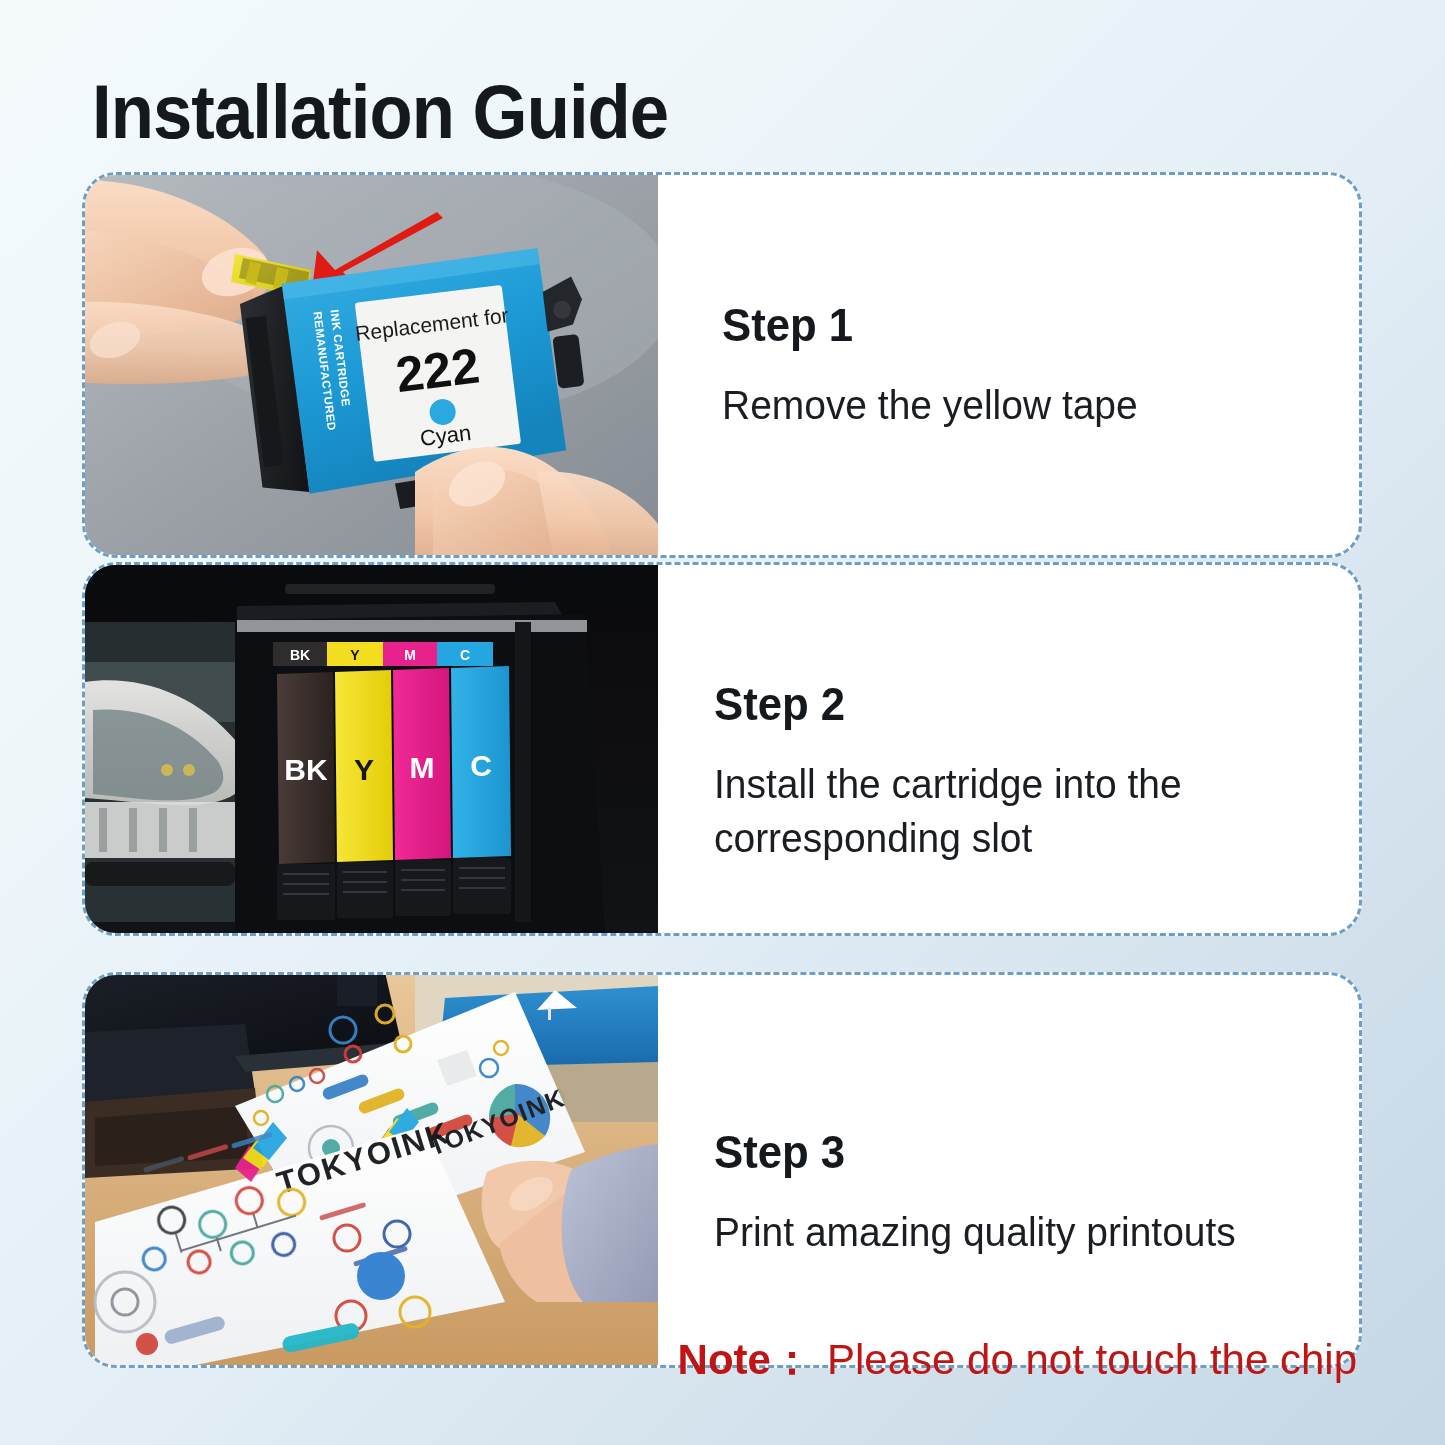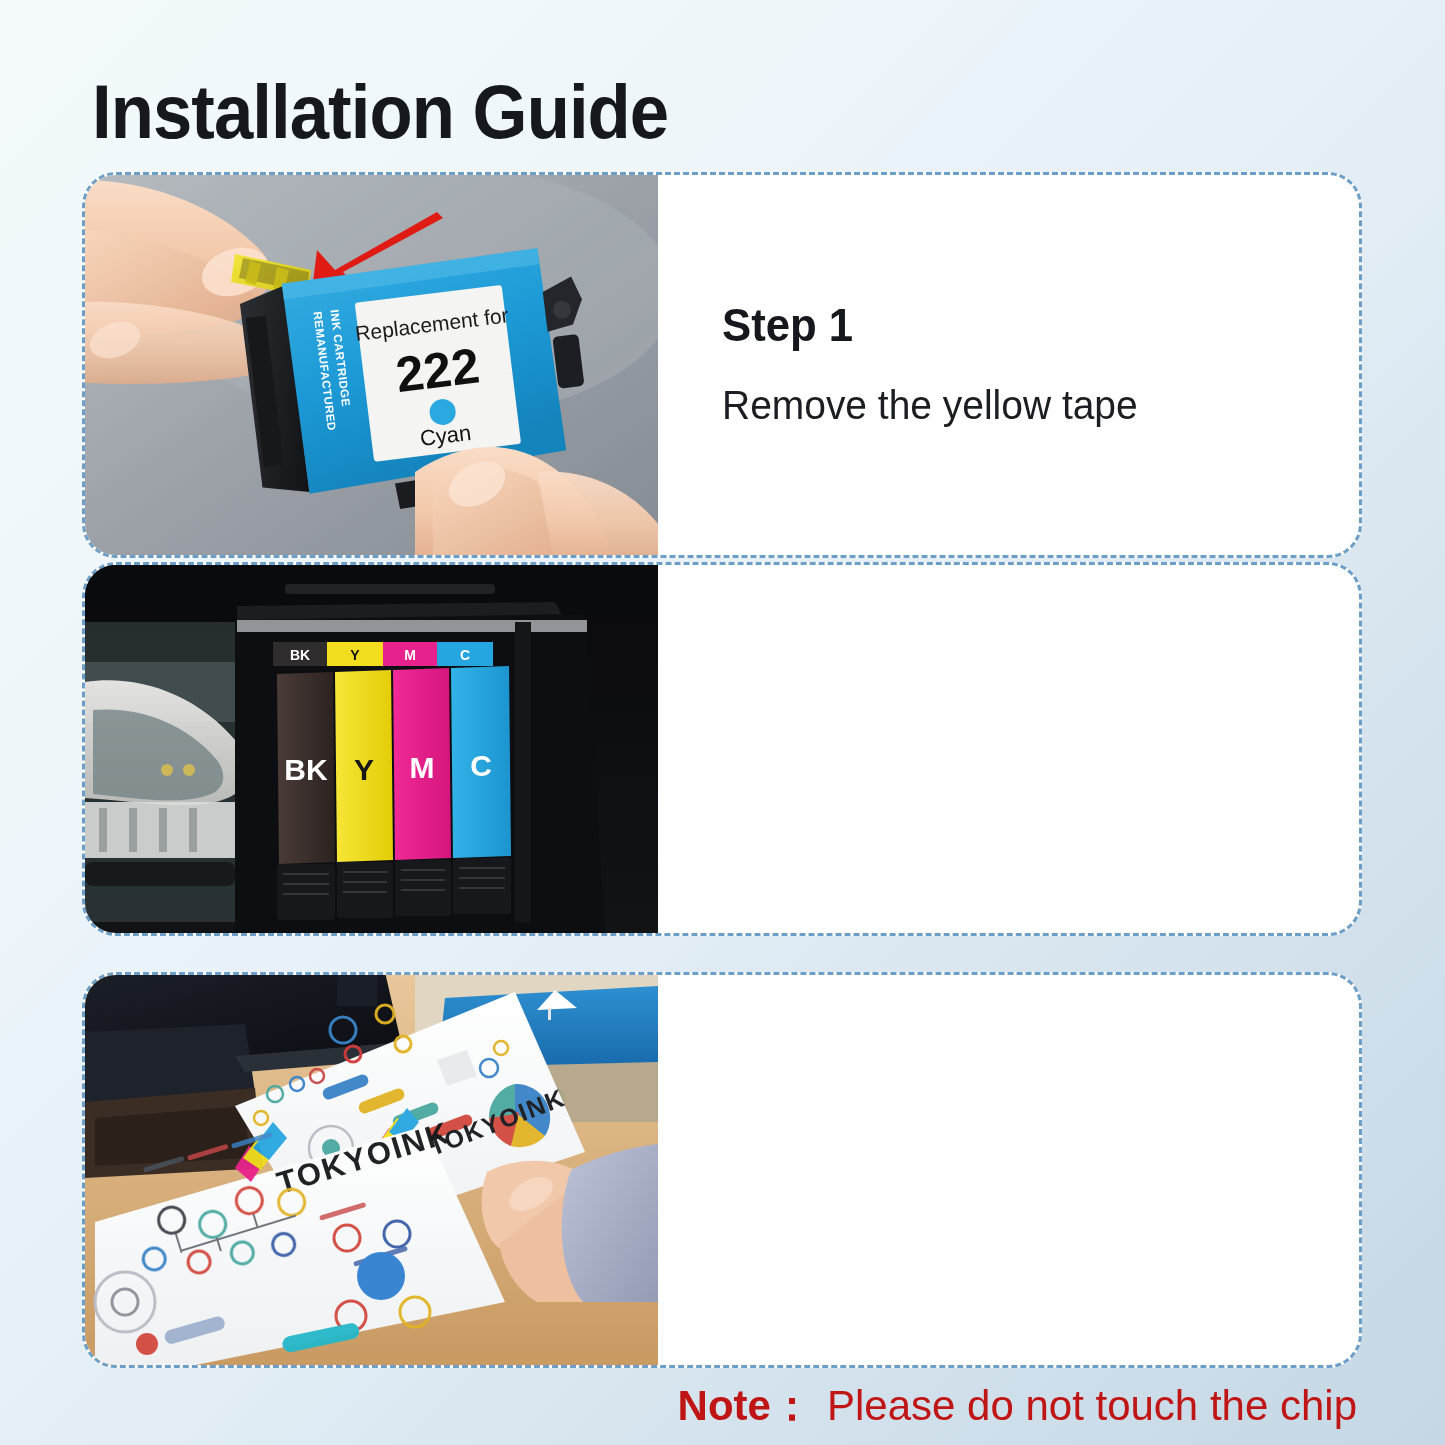--- a/index.html
+++ b/index.html
@@ -51,21 +51,21 @@
     margin-bottom:26px; white-space:nowrap;
   }
   .step-desc {
     font-size:41px; color:#1a1d21; line-height:1.32;
     font-family:"Liberation Sans Narrow","Liberation Sans",sans-serif;
     transform:scaleX(0.95); transform-origin:left center;
     max-width:660px;
   }
 
   .note {
-    position:absolute; left:0; right:88px; top:1378px;
+    position:absolute; left:0; right:88px; top:1332px;
     text-align:right;
     font-size:42px; color:#c01515;
     font-family:"Liberation Sans Narrow","Liberation Sans",sans-serif;
     white-space:nowrap;
   }
   .note b { font-weight:bold; letter-spacing:0px; }
   .note .sp { display:inline-block; width:14px; }
 </style>
 </head>
 <body>
@@ -255,20 +255,24 @@
             <line x1="258" y1="330" x2="302" y2="330"></line>
           <line x1="316" y1="308" x2="360" y2="308"></line>
             <line x1="316" y1="318" x2="360" y2="318"></line>
             <line x1="316" y1="328" x2="360" y2="328"></line>
           <line x1="374" y1="306" x2="420" y2="306"></line>
             <line x1="374" y1="316" x2="420" y2="316"></line>
             <line x1="374" y1="326" x2="420" y2="326"></line>
         </g>
         <rect x="430" y="60" width="16" height="300" fill="#141618"></rect>
       </svg>
+    </div>
+    <div class="textcol">
+      <div class="step-title">Step 2</div>
+      <div class="step-desc">Install the cartridge into the corresponding slot</div>
     </div>
   </div>
 
   <div class="panel" id="panel3">
     <div class="photo">
       <svg viewBox="0 0 573 396" preserveAspectRatio="xMidYMid slice">
         <defs>
           <linearGradient id="desk" x1="0" y1="0" x2="0" y2="1">
             <stop offset="0" stop-color="#e8c79a"></stop>
               <stop offset="1" stop-color="#c99a62"></stop>
@@ -378,19 +382,23 @@
             <circle cx="62" cy="372" r="11" fill="#d2483e"></circle>
           </g>
         </g>
 
         <path d="M402,200 C438,182 480,186 506,208 C470,234 438,258 414,276 C396,262 392,226 402,200 Z" fill="#f2c8aa"></path>
         <path d="M414,272 C448,246 486,216 520,194 L573,188 L573,330 L452,330 C432,318 418,296 414,272 Z" fill="#eec0a0"></path>
         <path d="M486,198 C528,176 573,172 573,172 L573,330 L498,330 C472,300 472,236 486,198 Z" fill="url(#sleeve)"></path>
         <ellipse cx="446" cy="222" rx="24" ry="14" fill="#f8dcc6" opacity="0.7" transform="rotate(-30 446 222)"></ellipse>
       </svg>
     </div>
+    <div class="textcol">
+      <div class="step-title">Step 3</div>
+      <div class="step-desc">Print amazing quality printouts</div>
+    </div>
   </div>
 
   <div class="note">
     <b>Note：</b><span class="sp"></span><span>Please do not touch the chip</span>
   </div>
 
 </div>
 
 </body></html>

